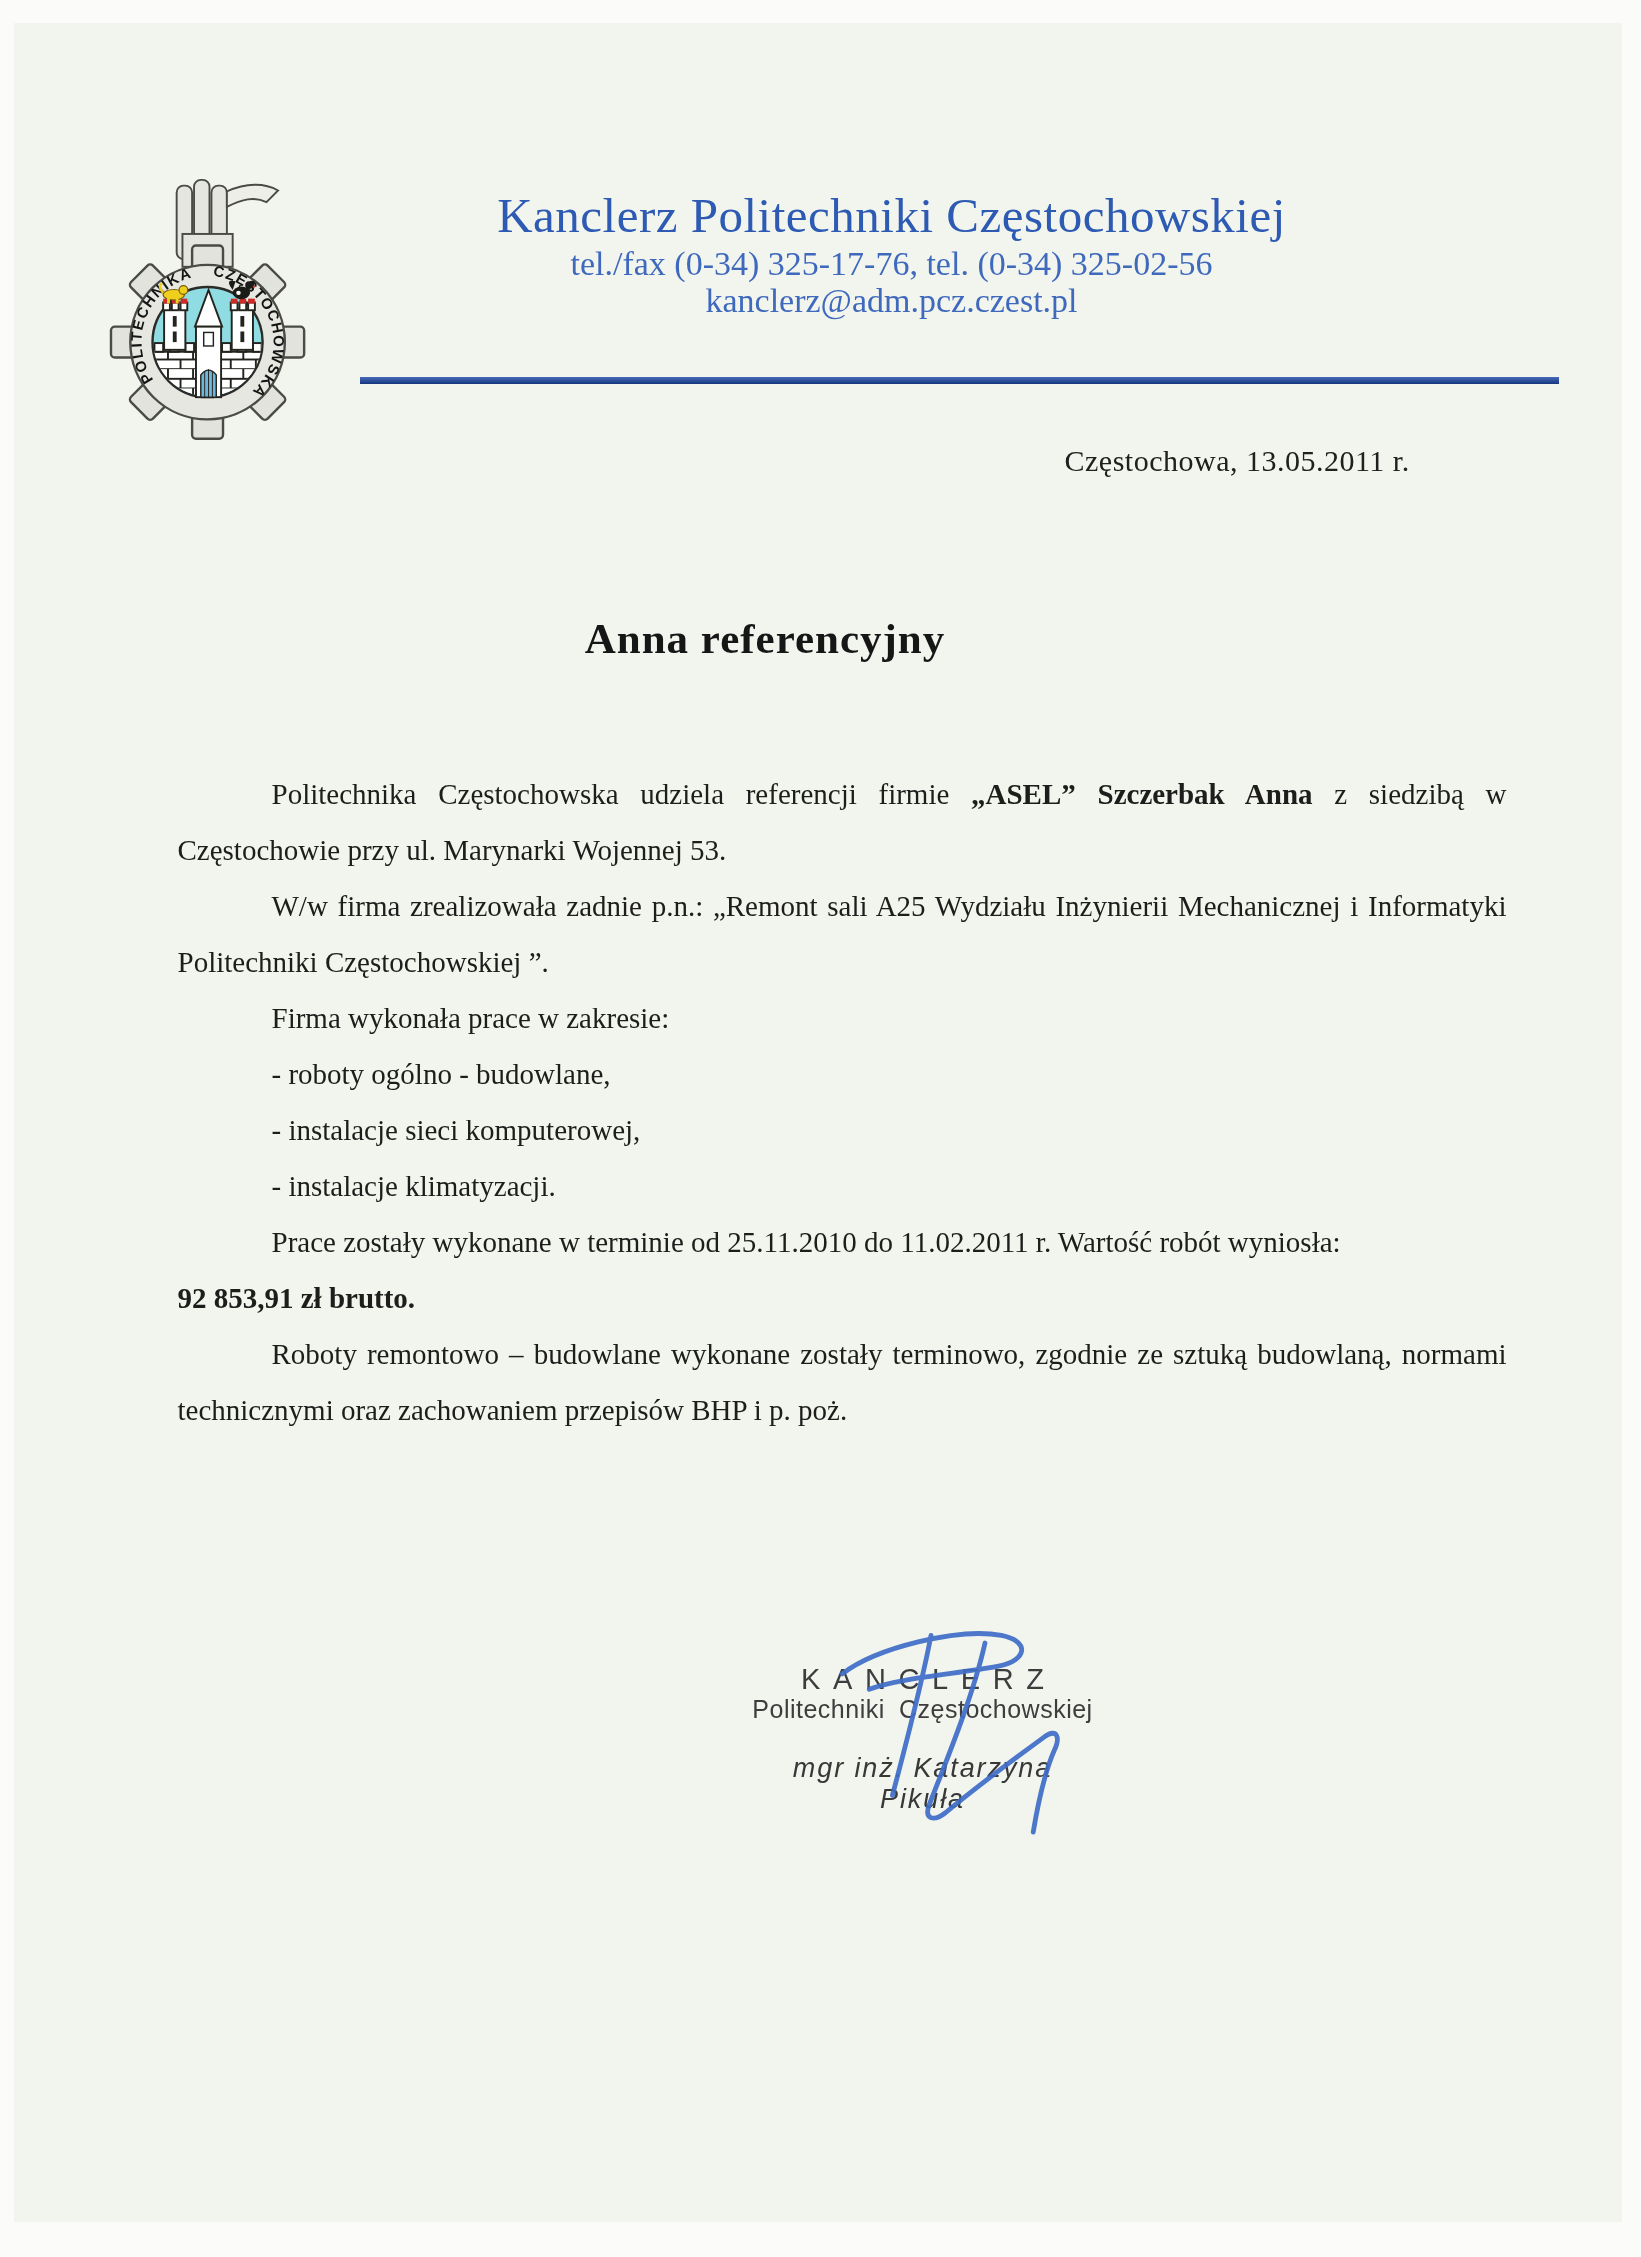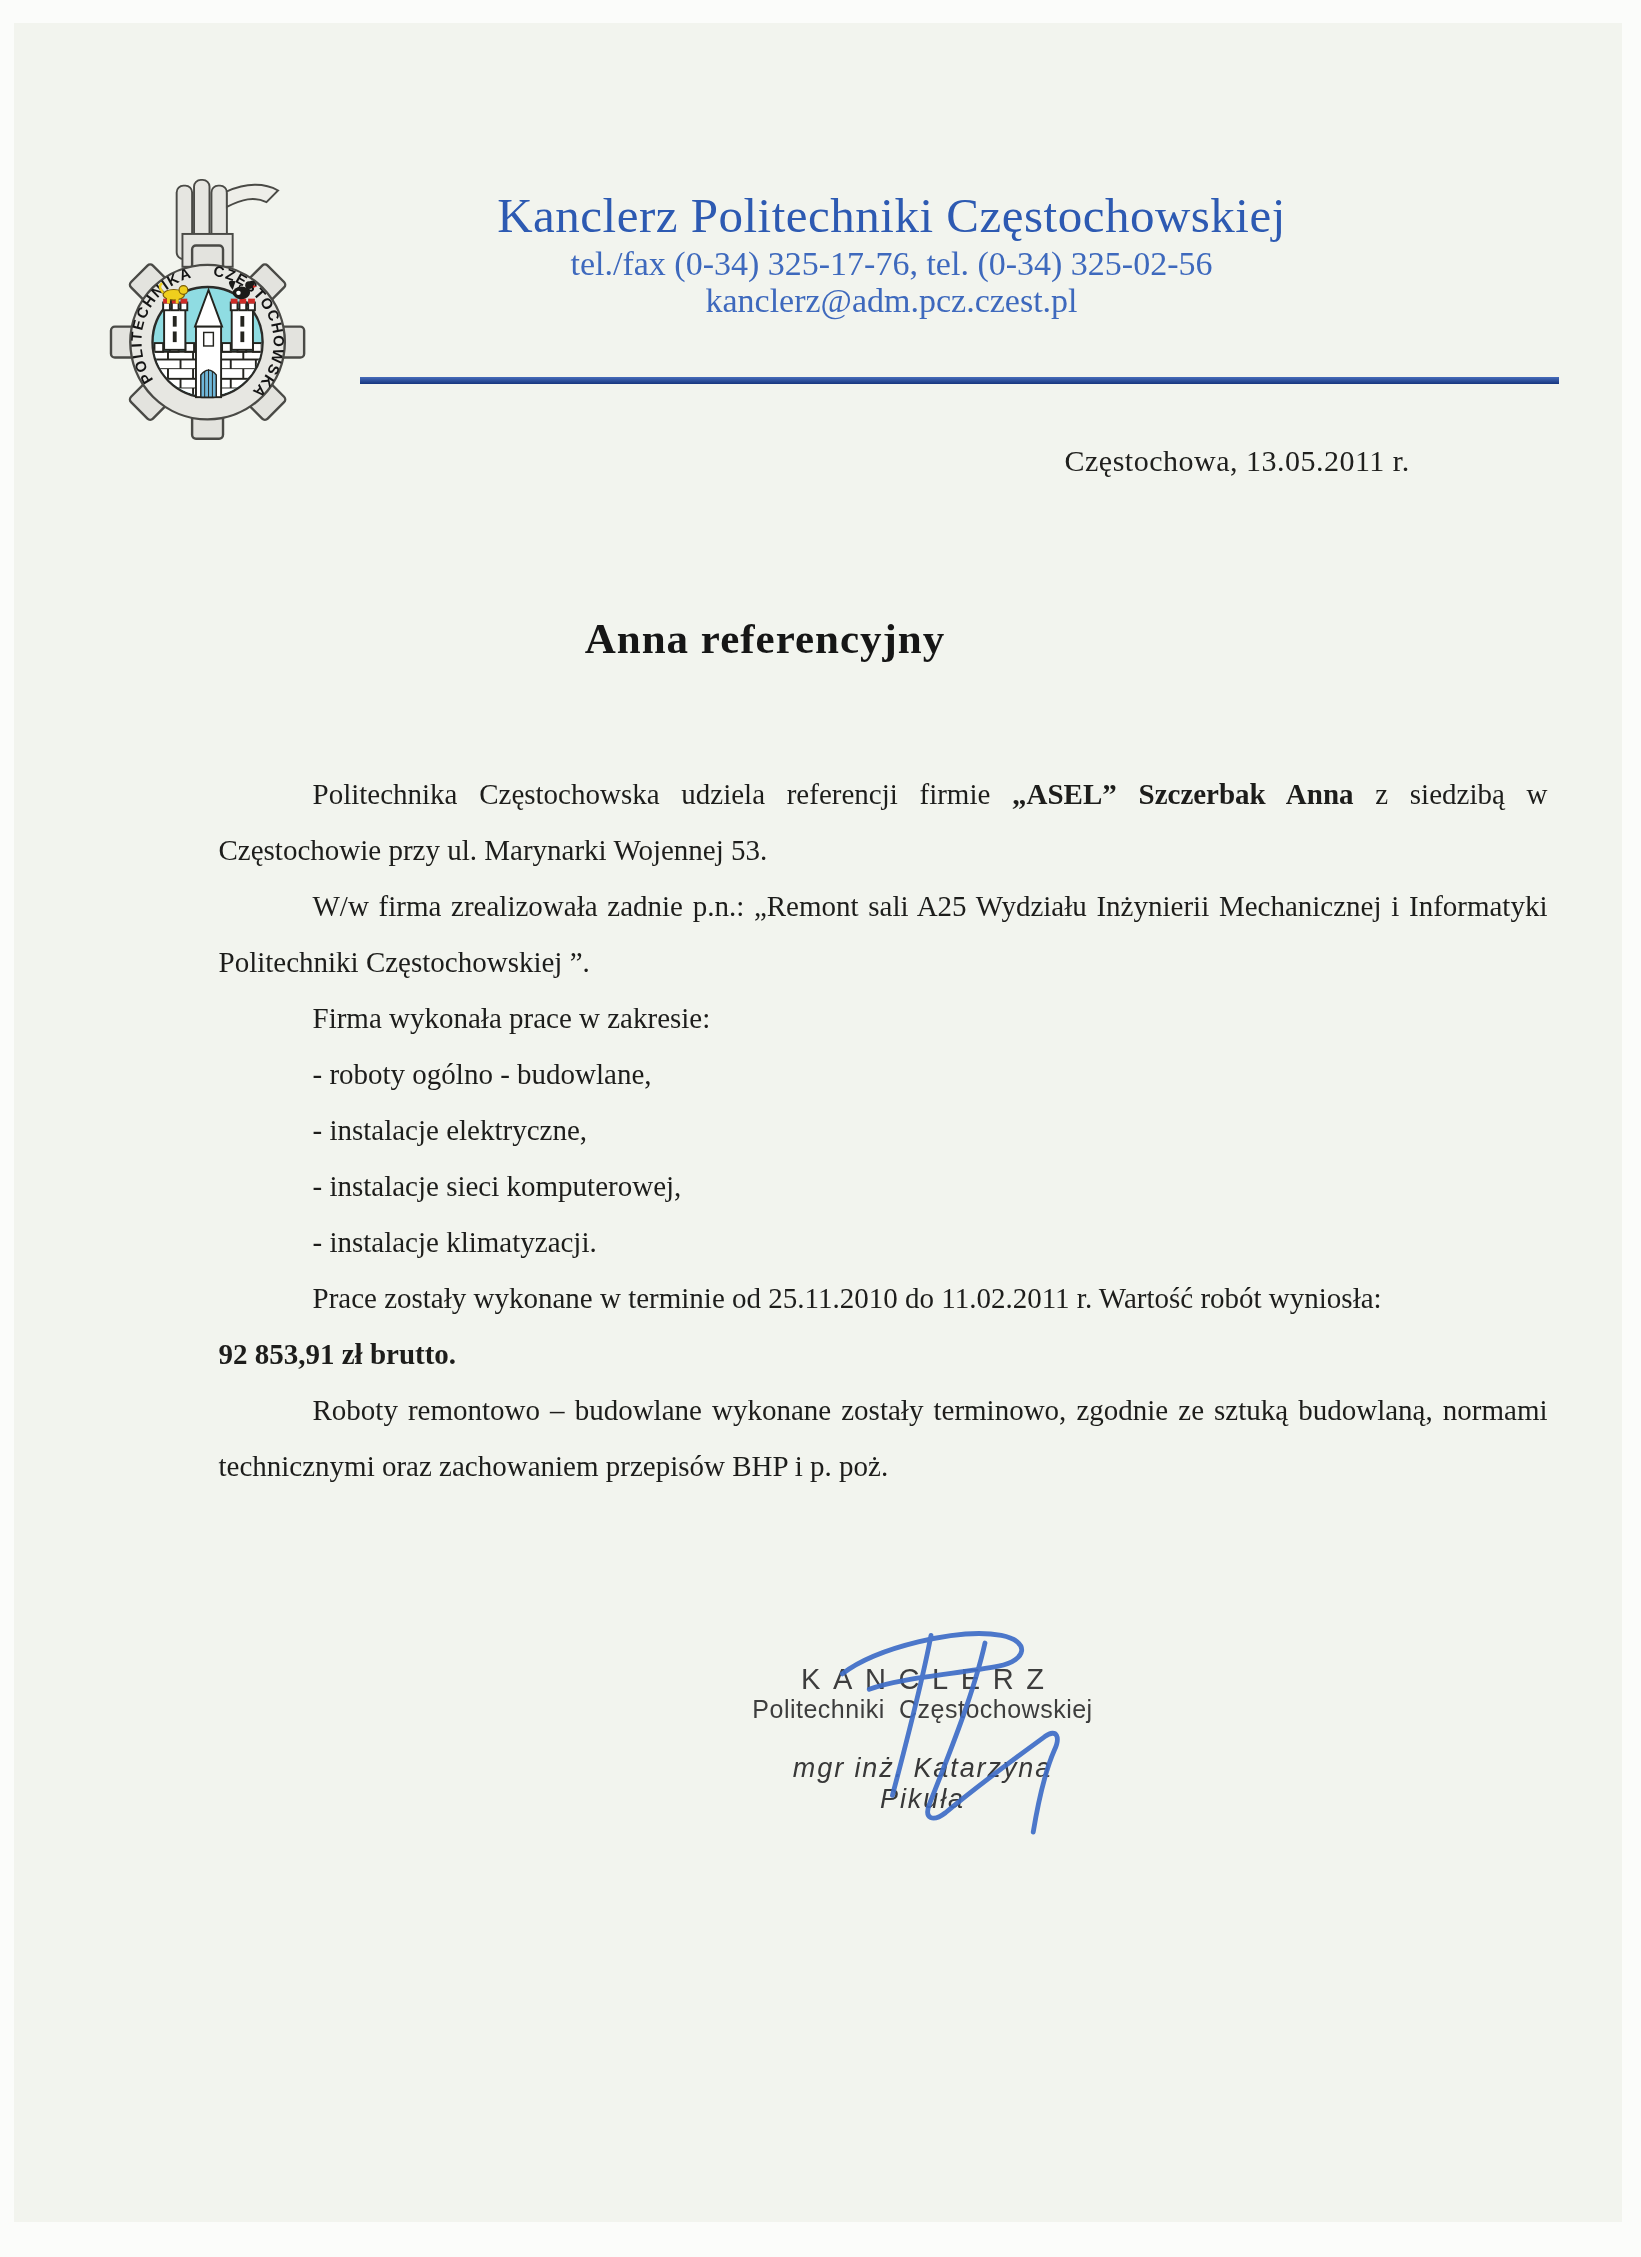--- a/index.html
+++ b/index.html
@@ -30,21 +30,21 @@
     position:absolute;top:421px;right:212px;
     font-size:30px;color:#20201e;letter-spacing:0.5px;
   }
   
   .doc-title{
     position:absolute;left:0;top:591px;width:1503px;text-align:center;
     font-size:43px;font-weight:bold;color:#161616;letter-spacing:1px;
   }
   .body-text{
     position:absolute;left:164px;top:743px;width:1329px;
-    font-size:29px;line-height:56px;color:#1d1d1b;text-align:justify;margin-left:41px;
+    font-size:29px;line-height:56px;color:#1d1d1b;text-align:justify;
   }
   .body-text p{margin:0;text-indent:94px;}
   .body-text p.noindent{text-indent:0;}
   .body-text p.oneline{white-space:nowrap;}
   .body-text strong{font-weight:bold;}
   
   .sig-block{
     position:absolute;left:738px;top:1641px;width:342px;text-align:center;
     font-family:"Liberation Sans", sans-serif;color:#3d3d3d;
   }
@@ -170,21 +170,20 @@
 
   <div class="date-line">Częstochowa, 13.05.2011 r.</div>
 
   <div class="doc-title">Anna referencyjny</div>
 
   <div class="body-text">
     <p><span>Politechnika Częstochowska udziela referencji firmie </span><strong>„ASEL” Szczerbak Anna</strong><span> z siedzibą w Częstochowie przy ul. Marynarki Wojennej 53.</span></p>
     <p>W/w firma zrealizowała zadnie p.n.: „Remont sali A25 Wydziału Inżynierii Mechanicznej i Informatyki Politechniki Częstochowskiej ”.</p>
     <p>Firma wykonała prace w zakresie:</p>
     <p class="noindent" style="text-indent:94px">- roboty ogólno - budowlane,</p>
-    <p class="noindent" style="text-indent:94px">- instalacje elektryczne,</p>
     <p class="noindent" style="text-indent:94px">- instalacje sieci komputerowej,</p>
     <p class="noindent" style="text-indent:94px">- instalacje klimatyzacji.</p>
     <p class="oneline">Prace zostały wykonane w terminie od 25.11.2010 do 11.02.2011 r. Wartość robót wyniosła:</p>
     <p class="noindent"><strong>92 853,91 zł brutto.</strong></p>
     <p>Roboty remontowo – budowlane wykonane zostały terminowo, zgodnie ze sztuką budowlaną, normami technicznymi oraz zachowaniem przepisów BHP i p. poż.</p>
   </div>
 
   <div class="sig-block">
     <div class="stamp-1">KANCLERZ</div>
     <div class="stamp-2">Politechniki Częstochowskiej</div>

